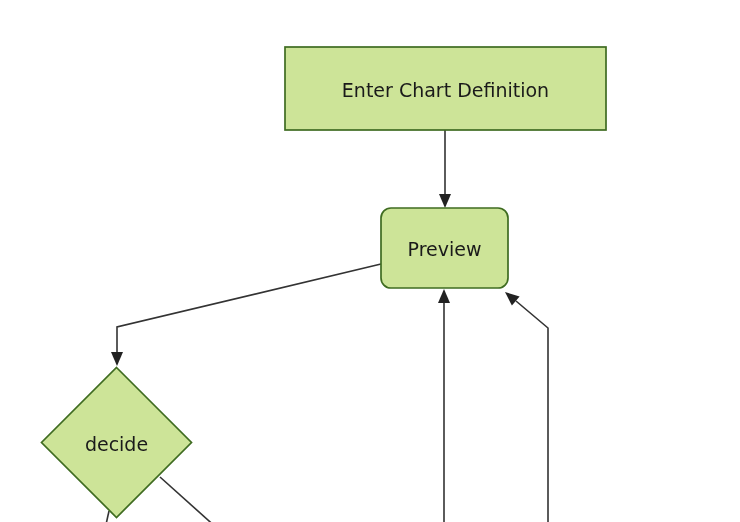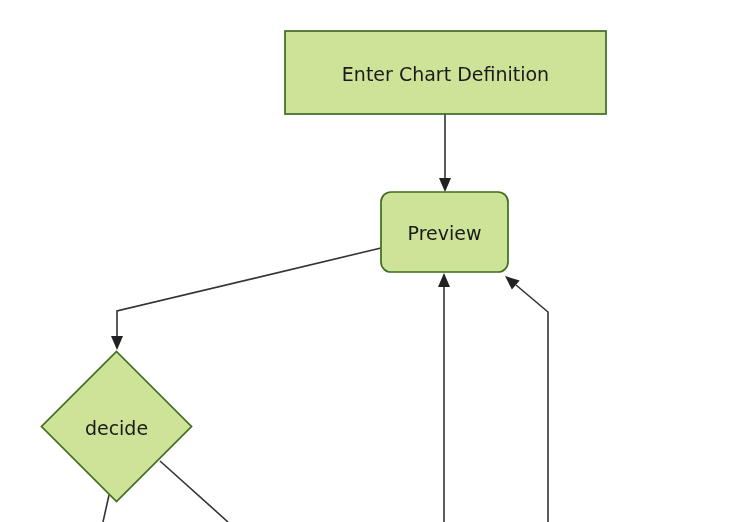--- a/index.html
+++ b/index.html
@@ -8,20 +8,21 @@
     width: 740px;
     height: 522px;
     background: #ffffff;
     overflow: hidden;
     font-family: "DejaVu Sans", "Liberation Sans", sans-serif;
   }
   .canvas-wrap {
     position: relative;
     width: 740px;
     height: 478px;
+    margin-top: 16px;
   }
   svg.flowchart {
     position: absolute;
     left: 0;
     top: 0;
     display: block;
   }
   .node-shape {
     fill: #cde498;
     stroke: #3f6c21;

